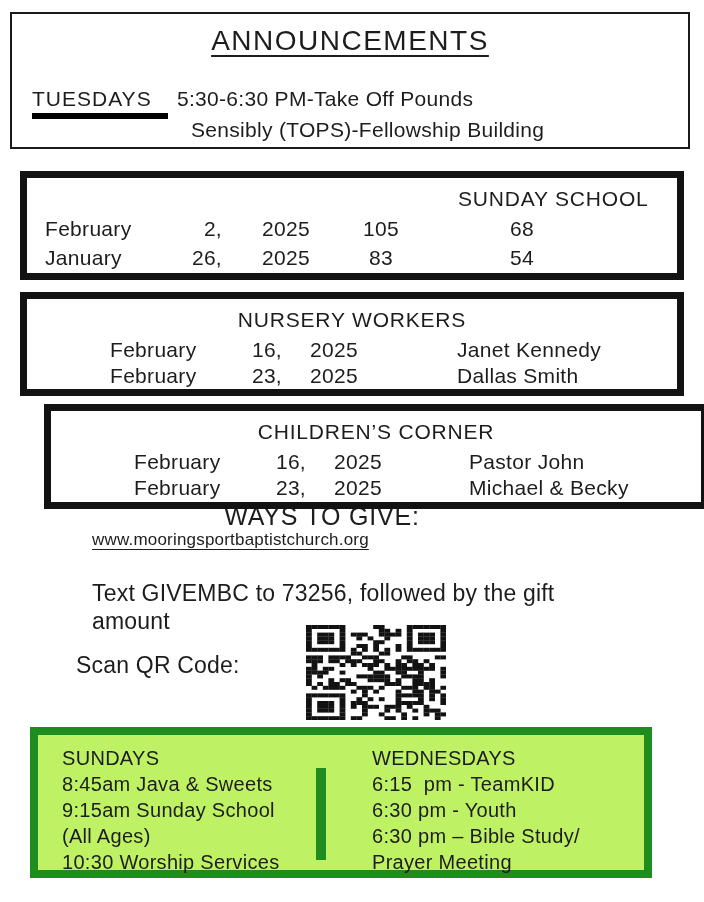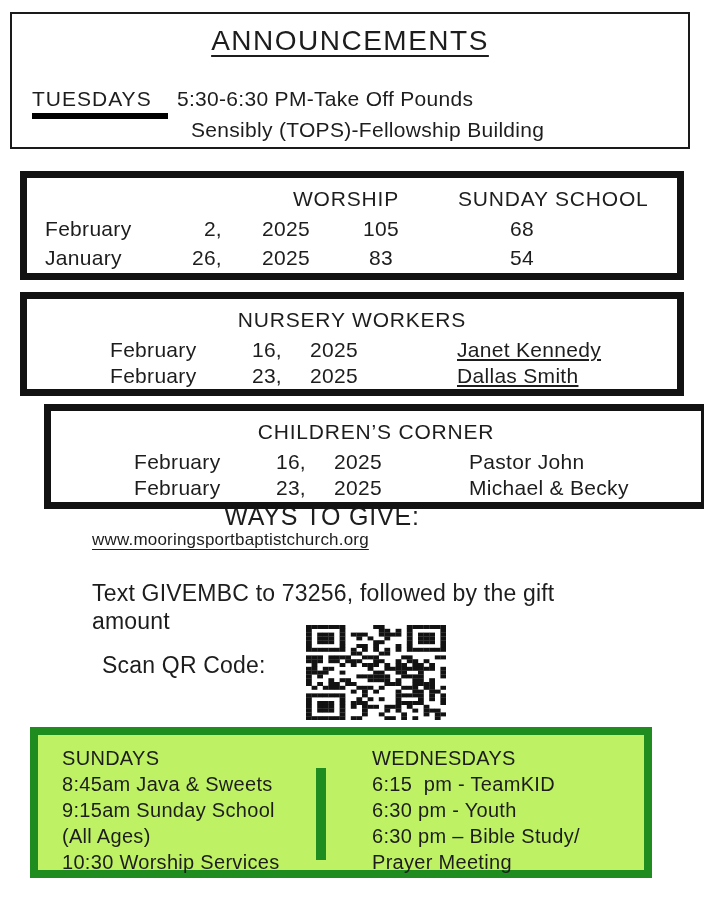--- a/index.html
+++ b/index.html
@@ -45,31 +45,31 @@
   .at-wval  { left:309px; width:90px; text-align:center; }
   .at-sval  { left:450px; width:90px; text-align:center; }
 
   
   .nc-title { top:9px; }
   .n-r1 { top:39px; } .n-r2 { top:65px; }
   .c-r1 { top:39px; } .c-r2 { top:65px; }
   .nc-month { left:83px; }
   .nc-day   { left:210px; width:45px; text-align:right; }
   .nc-year  { left:283px; }
-  .n-name   { left:430px;text-decoration:underline; }
+  .n-name   { left:430px; }
   .c-name   { left:418px; }
 
   
   .give-title { left:0; width:644px; top:502px; text-align:center; font-size:25px; letter-spacing:.8px; z-index:1; }
   .give-url {
     left:92px; top:530px; font-size:17px; letter-spacing:.2px;
     color:#1d1d1d; text-decoration:underline; text-underline-offset:4px;
   }
   .give-text { left:92px; top:579px; width:520px; font-size:23px; line-height:28px; letter-spacing:.2px; }
-  .give-qrlabel { left:102px; top:652px; font-size:23px; letter-spacing:.2px; }
+  .give-qrlabel { left:76px; top:652px; font-size:23px; letter-spacing:.2px; }
   .qr { left:306px; top:625px; width:140px; height:95px; }
 
   
   .box-week { left:30px; top:727px; width:622px; height:151px; border:8px solid #1e8c1e; background:#bef264; }
   .week-col { position:absolute; top:10px; font-size:20px; letter-spacing:.3px; }
   .week-col div { height:26px; line-height:26px; white-space:pre-wrap; }
   .col-sun { left:24px; }
   .col-wed { left:334px; }
   .week-divider { position:absolute; left:278px; top:33px; width:10px; height:92px; background:#1e8c1e; }
 </style>
@@ -79,21 +79,20 @@
 <div class="page">
 
   <section class="abs box-ann">
     <div class="abs ann-title">ANNOUNCEMENTS</div>
     <span class="abs ann-day">TUESDAYS</span>
     <span class="abs ann-l1">5:30-6:30 PM-Take Off Pounds</span>
     <span class="abs ann-l2">Sensibly (TOPS)-Fellowship Building</span>
   </section>
 
   <section class="abs thick box-att">
-    <span class="hdr at-hw">WORSHIP</span>
     <span class="hdr at-hs">SUNDAY SCHOOL</span>
     <div class="row at-r1">
       <span class="at-month">February</span>
       <span class="at-day">2,</span>
       <span class="at-year">2025</span>
       <span class="at-wval">105</span>
       <span class="at-sval">68</span>
     </div>
     <div class="row at-r2">
       <span class="at-month">January</span>

